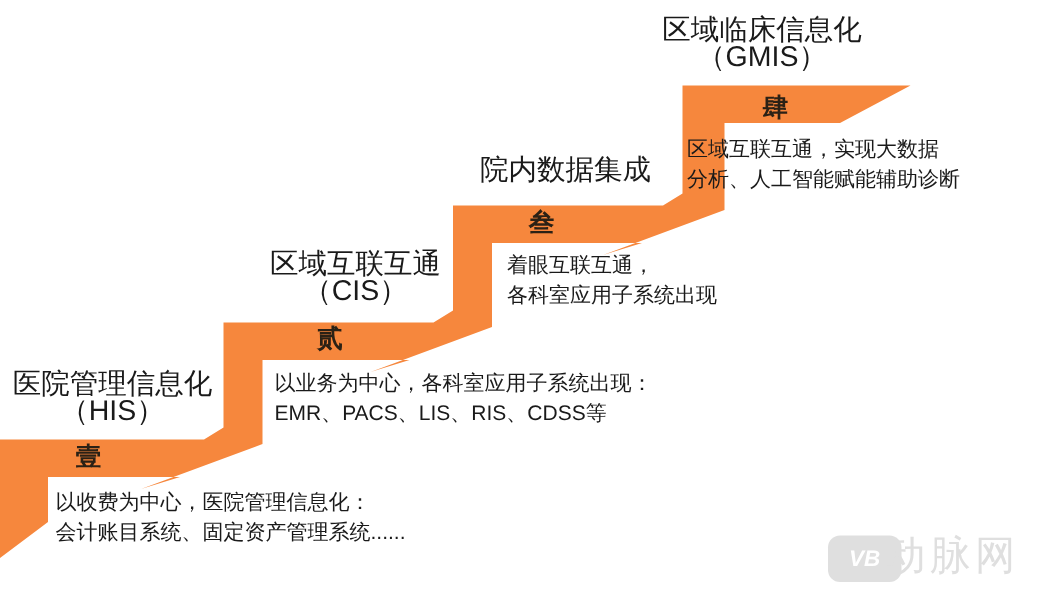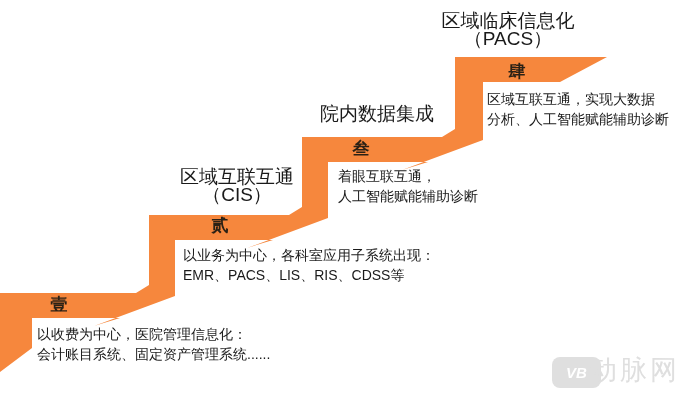--- a/index.html
+++ b/index.html
@@ -38,20 +38,24 @@
 
 <div id="canvas">
 
   <svg id="stairs-svg" width="700" height="400" viewBox="0 0 700 400" aria-hidden="true">
     <path fill="#F6873D" d="M 0,293 L 136,293 L 149,285 L 149,215 L 289,215 L 302,207 L 302,137
              L 442,137 L 455,129 L 455,57 L 607,57 L 560,82 L 483,82 L 483,140
              L 402,170 L 428,162 L 328,162 L 328,218 L 247,248 L 273,240 L 175,240
              L 175,296 L 94,326 L 120,318 L 32,318 L 32,348 L 0,372 Z"></path>
   </svg>
 
+  <div class="step-title" style="left:0px;top:248px;width:150px">
+    <div>医院管理信息化</div>
+    <div>（HIS）</div>
+  </div>
   <div class="numeral" style="left:39px;top:296px">壹</div>
   <div class="desc" style="left:37px;top:325px">
     <div>以收费为中心，医院管理信息化：</div>
     <div>会计账目系统、固定资产管理系统......</div>
   </div>
 
   <div class="step-title" style="left:157px;top:168px;width:160px">
     <div>区域互联互通</div>
     <div>（CIS）</div>
   </div>
@@ -60,29 +64,29 @@
     <div>以业务为中心，各科室应用子系统出现：</div>
     <div>EMR、PACS、LIS、RIS、CDSS等</div>
   </div>
 
   <div class="step-title" style="left:297px;top:105px;width:160px">
     <div>院内数据集成</div>
   </div>
   <div class="numeral" style="left:341px;top:140px">叁</div>
   <div class="desc" style="left:338px;top:167px">
     <div>着眼互联互通，</div>
-    <div>人工智能赋能辅助诊断</div>
+    <div>各科室应用子系统出现</div>
   </div>
 
   <div class="step-title" style="left:428px;top:12px;width:160px">
     <div>区域临床信息化</div>
-    <div>（PACS）</div>
+    <div>（GMIS）</div>
   </div>
   <div class="numeral" style="left:497px;top:63px">肆</div>
-  <div class="desc" style="left:487px;top:90px">
+  <div class="desc" style="left:458px;top:90px">
     <div>区域互联互通，实现大数据</div>
     <div>分析、人工智能赋能辅助诊断</div>
   </div>
 
   <div class="watermark">
     <div class="wm-logo">VB</div>
     <div class="wm-text">动脉网</div>
   </div>
 
 </div>

